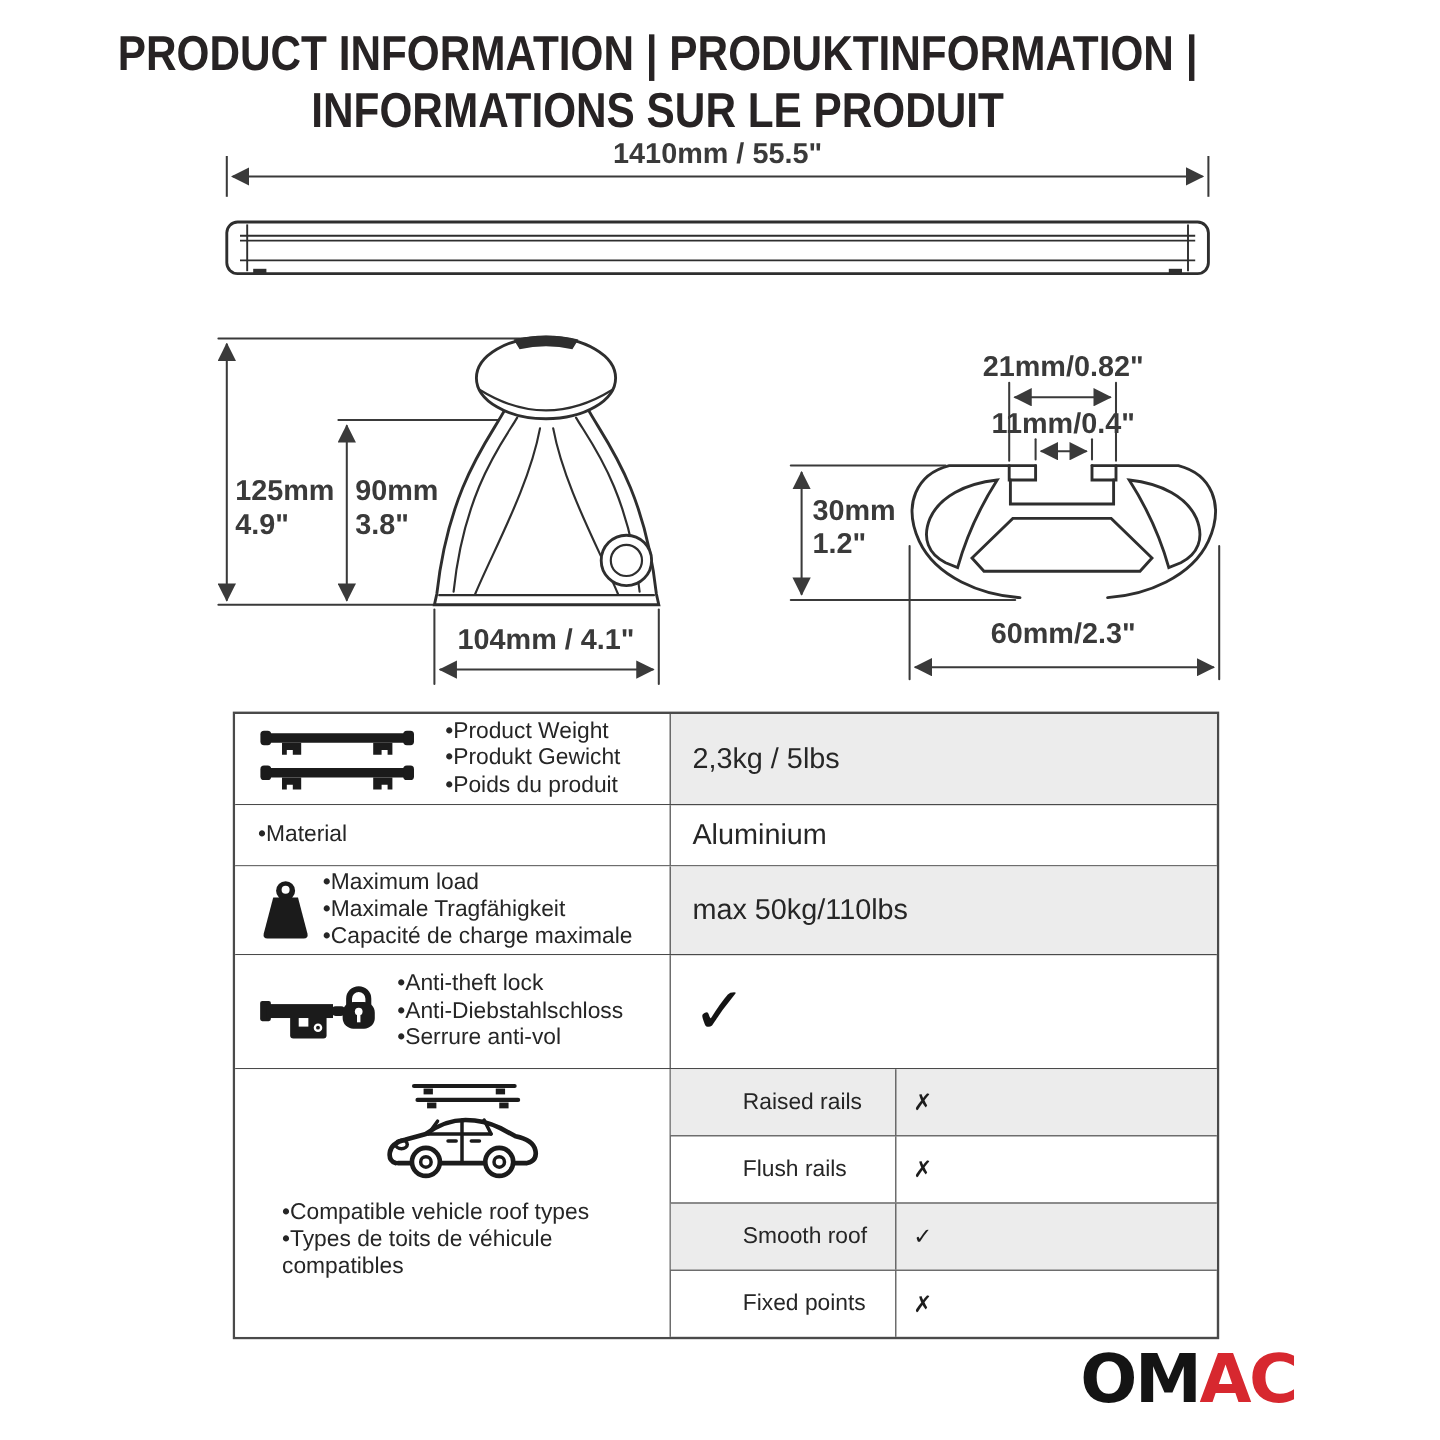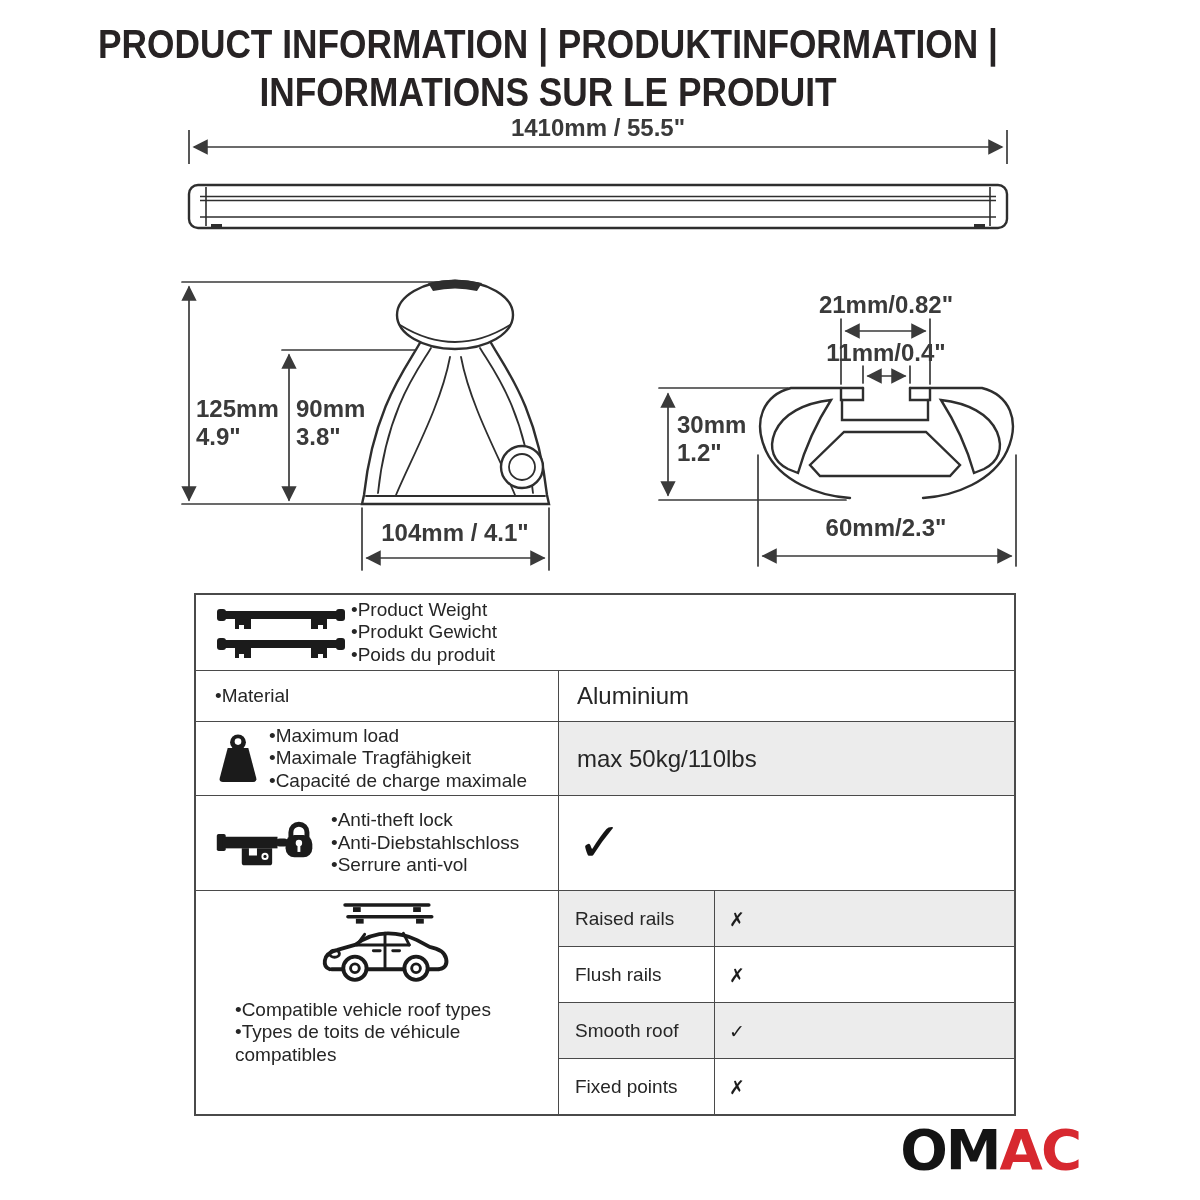--- a/index.html
+++ b/index.html
@@ -11,34 +11,34 @@
   svg text{user-select:none;}
   .dtx{font-family:"Liberation Sans",sans-serif;font-size:24px;font-weight:bold;fill:#3a3a3a;}
   
   .spec-table{position:absolute;left:194px;top:593px;width:822px;height:523px;
               border:2px solid #4a4a4a;background:#fff;box-sizing:border-box;
               display:flex;flex-direction:column;}
   .trow{display:flex;box-sizing:border-box;}
   .trow + .trow{border-top:1.5px solid #4a4a4a;}
   .r1{height:75px;} .r2{height:51px;} .r3{height:74px;} .r4{height:95px;} .r5{flex:1;}
   .lcell{width:362px;box-sizing:border-box;display:flex;align-items:center;
-         padding-left:19px;gap:4px;background:#fff;}
+         padding-left:19px;gap:24px;background:#fff;}
   .vcell{flex:1;border-left:1.5px solid #4a4a4a;box-sizing:border-box;
          display:flex;align-items:center;padding-left:18px;font-size:24px;color:#262626;}
   .gray{background:#ececec;}
   .labels{font-size:19px;line-height:1.18;color:#262626;}
   .lcell-col{flex-direction:column;align-items:stretch;justify-content:flex-start;
              padding-left:16px;gap:0;}
   .caricon-wrap{text-align:center;margin:10px 0 8px 0;}
   .lcell-col .labels{padding:0 8px 0 23px;}
   .subgrid{flex:1;border-left:1.5px solid #4a4a4a;display:flex;flex-direction:column;box-sizing:border-box;}
   .srow{flex:1;display:flex;box-sizing:border-box;}
   .srow + .srow{border-top:1.5px solid #4a4a4a;}
   .slabel{width:155px;box-sizing:border-box;display:flex;align-items:center;
-          padding-left:16px;font-size:19px;color:#262626;}
+          padding-left:28px;font-size:19px;color:#262626;margin-left:32px;}
   .smark{flex:1;border-left:1.5px solid #4a4a4a;display:flex;align-items:center;
          padding-left:14px;font-family:"DejaVu Sans",sans-serif;font-size:19px;
          font-weight:bold;color:#1d1d1d;}
   .big-check{font-family:"DejaVu Sans",sans-serif;font-size:54px;font-weight:bold;
              color:#141414;line-height:1;}
   
   .logo{position:absolute;top:1122px;right:16px;font-family:"DejaVu Sans",sans-serif;
         font-size:56px;font-weight:900;letter-spacing:-2px;line-height:1;}
   .logo .lb{color:#141414;} .logo .lr{color:#d7282f;}
 </style>
@@ -167,20 +167,23 @@
             <rect x="121" y="34" width="9" height="12" rx="3"></rect>
             <path d="M20 44 h16 v10 h-7 v-4 h-5 v4 h-4 z"></path>
             <path d="M96 44 h16 v10 h-4 v-4 h-5 v4 h-7 z"></path>
           </g>
         </svg>
         <div class="labels">
           <div>•Product Weight</div>
           <div>•Produkt Gewicht</div>
           <div>•Poids du produit</div>
         </div>
+      </div>
+      <div class="vcell gray">
+        <span>2,3kg / 5lbs</span>
       </div>
     </div>
 
     <div class="trow r2">
       <div class="lcell">
         <div class="labels">
           <div>•Material</div>
         </div>
       </div>
       <div class="vcell">

